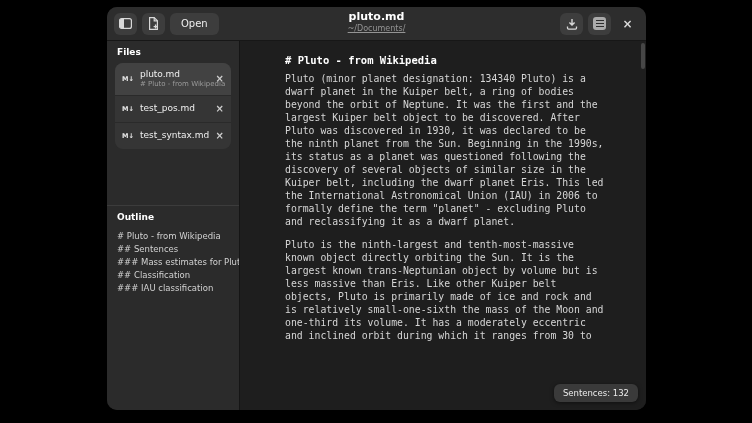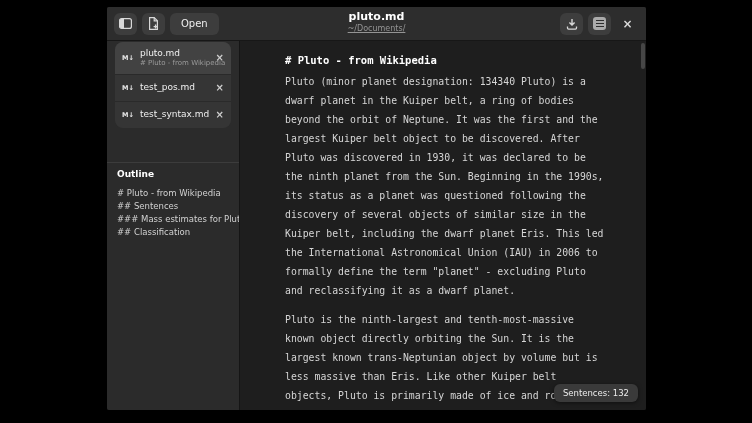--- a/index.html
+++ b/index.html
@@ -1,21 +1,21 @@
 <!DOCTYPE html>
 <html><head>
 <meta charset="utf-8">
 <style>
   * { margin:0; padding:0; box-sizing:border-box; }
   html,body { width:752px; height:423px; background:#000; overflow:hidden;
               font-family:"DejaVu Sans", sans-serif; }
   .stage { position:relative; width:752px; height:423px; background:#000; }
 
   .window { position:absolute; left:107px; top:7px; width:539px; height:403px;
-            border-radius:2px; overflow:hidden; background:#1e1e1e;
+            border-radius:10px; overflow:hidden; background:#1e1e1e;
             display:flex; flex-direction:column; box-shadow:0 2px 14px rgba(0,0,0,.8); }
 
   
   .titlebar { position:relative; height:34px; flex:0 0 34px; background:#2d2d2d;
               display:flex; align-items:center; padding:0 7px;
               border-bottom:1px solid #171717; }
   .tb-group { display:flex; align-items:center; gap:5px; }
   .tb-right { margin-left:auto; }
   .tb-btn { height:22px; min-width:23px; padding:0 4px; border-radius:6px; background:#3d3d3d;
             display:flex; align-items:center; justify-content:center; cursor:pointer; }
@@ -43,32 +43,32 @@
               cursor:pointer; border-top:1px solid #2a2a2a; }
   .file-row:first-child { border-top:none; }
   .file-row.selected { background:#424242; height:32px; }
   .md-badge { font-size:6.5px; font-weight:bold; color:#e8e8e8; letter-spacing:0;
               flex:0 0 auto; }
   .file-texts { display:flex; flex-direction:column; line-height:1.25; min-width:0; }
   .file-name { font-size:9px; color:#f0f0f0; white-space:nowrap; }
   .file-sub  { font-size:7px; color:#9a9a9a; white-space:nowrap; }
   .file-close { margin-left:auto; color:#cfcfcf; font-size:10px; font-weight:bold;
                 cursor:pointer; line-height:1; }
-  .outline-sec { margin-top:34px; border-top:1px solid #3c3c3c; }
+  .outline-sec { margin-top:56px; border-top:1px solid #3c3c3c; }
   .outline-list { padding:3px 0 0; }
   .outline-item { font-size:8.5px; color:#d2d2d2; line-height:12.9px; padding:0 10px;
                   white-space:nowrap; cursor:pointer; }
 
   
   .editor { position:relative; flex:1; background:#1e1e1e; overflow:hidden; }
   .doc { padding:11px 0 0 45px; width:371px; cursor:text; }
   .doc-heading { font-family:"DejaVu Sans Mono", monospace; font-size:10.5px; font-weight:bold;
                  color:#ffffff; line-height:16.2px; margin-bottom:4px; }
   .doc p { font-family:"DejaVu Sans Mono", monospace; font-size:9.8px; color:#d6d6d6;
-           line-height:19px; width:324px; margin:0 0 10px; word-wrap:break-word; }
+           line-height:13px; width:324px; margin:0 0 10px; word-wrap:break-word; }
   .scroll-thumb { position:absolute; right:1px; top:2px; width:4px; height:26px;
                   border-radius:2px; background:rgba(255,255,255,.18); cursor:pointer; }
   .sentence-badge { position:absolute; right:8px; bottom:8px; background:#3a3a3a;
                     color:#ececec; font-size:8.5px; padding:4px 9px; border-radius:6px;
                     box-shadow:0 1px 4px rgba(0,0,0,.5);margin-left:32px; }
   svg { display:block; }
 </style>
 </head>
 <body>
 
@@ -120,20 +120,21 @@
         </div>
         <div class="tb-btn flat">
           <span class="x-glyph">×</span>
         </div>
       </div>
     </div>
 
     <div class="win-body">
 
       <div class="sidebar">
+        <div class="section-label">Files</div>
 
         <div class="file-card">
           <div class="file-row selected">
             <span class="md-badge">M↓</span>
             <span class="file-texts">
               <span class="file-name">pluto.md</span>
               <span class="file-sub"># Pluto - from Wikipedia</span>
             </span>
             <span class="file-close">×</span>
           </div>
@@ -153,20 +154,21 @@
           </div>
         </div>
 
         <div class="outline-sec">
           <div class="section-label">Outline</div>
           <div class="outline-list">
             <div class="outline-item"># Pluto - from Wikipedia</div>
             <div class="outline-item">## Sentences</div>
             <div class="outline-item">### Mass estimates for Pluto</div>
             <div class="outline-item">## Classification</div>
+            <div class="outline-item">### IAU classification</div>
           </div>
         </div>
       </div>
 
       <div class="editor">
         <div class="doc">
           <div class="doc-heading"># Pluto - from Wikipedia</div>
           <p>Pluto (minor planet designation: 134340 Pluto) is a dwarf planet in the Kuiper belt, a ring of bodies beyond the orbit of Neptune. It was the first and the largest Kuiper belt object to be discovered. After Pluto was discovered in 1930, it was declared to be the ninth planet from the Sun. Beginning in the 1990s, its status as a planet was questioned following the discovery of several objects of similar size in the Kuiper belt, including the dwarf planet Eris. This led the International Astronomical Union (IAU) in 2006 to formally define the term "planet" - excluding Pluto and reclassifying it as a dwarf planet.</p>
           <p>Pluto is the ninth-largest and tenth-most-massive known object directly orbiting the Sun. It is the largest known trans-Neptunian object by volume but is less massive than Eris. Like other Kuiper belt objects, Pluto is primarily made of ice and rock and is relatively small-one-sixth the mass of the Moon and one-third its volume. It has a moderately eccentric and inclined orbit during which it ranges from 30 to</p>
         </div>

